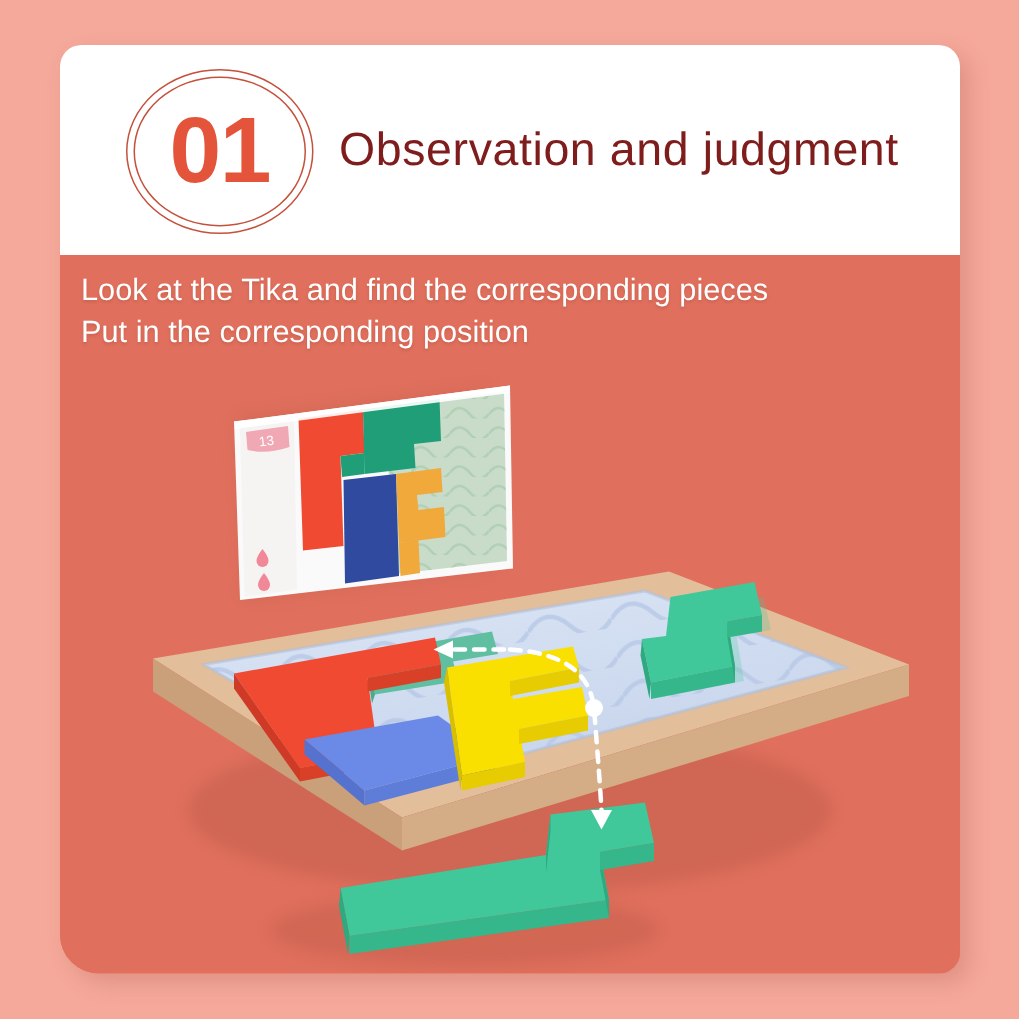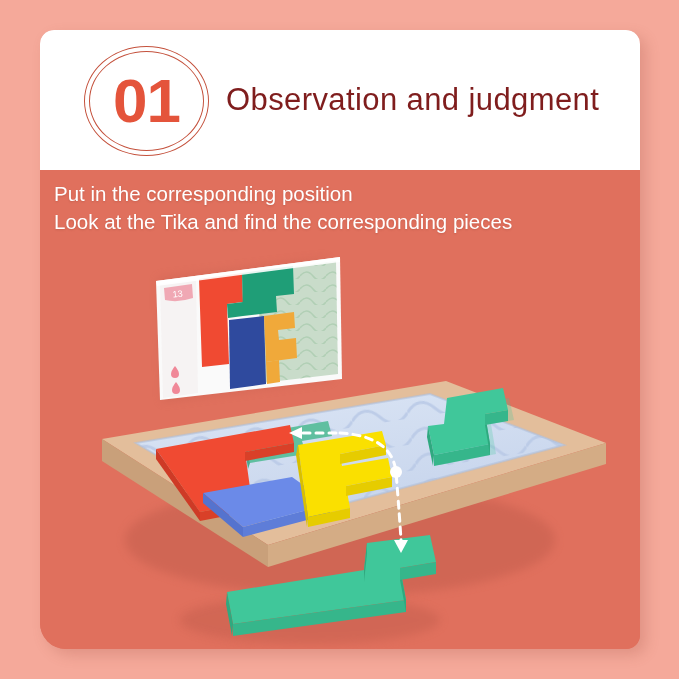--- a/index.html
+++ b/index.html
@@ -91,22 +91,22 @@
     <div class="badge">
       <div class="ring-shadow"></div>
       <div class="ring"></div>
       <div class="ring inner"></div>
       <div class="num">01</div>
     </div>
     <div class="header-title">Observation and judgment</div>
   </div>
 
   <div class="subtitle">
+    <div>Look at the Tika and find the corresponding pieces</div>
     <div>Put in the corresponding position</div>
-    <div>Look at the Tika and find the corresponding pieces</div>
   </div>
 
   <div class="scene">
     <svg width="600" height="409" viewBox="0 0 600 409" xmlns="http://www.w3.org/2000/svg">
       <defs>
         <pattern id="waveGreen" width="26" height="13" patternUnits="userSpaceOnUse">
           <path d="M0 10 Q6.5 2 13 10 Q19.5 18 26 10" fill="none" stroke="#A9CBAE" stroke-width="1.6"></path>
         </pattern>
         <pattern id="waveBlue" width="56" height="26" patternUnits="userSpaceOnUse" patternTransform="rotate(-9)">
           <path d="M0 20 Q14 4 28 20 Q42 36 56 20" fill="none" stroke="#B9C9E6" stroke-width="3"></path>

